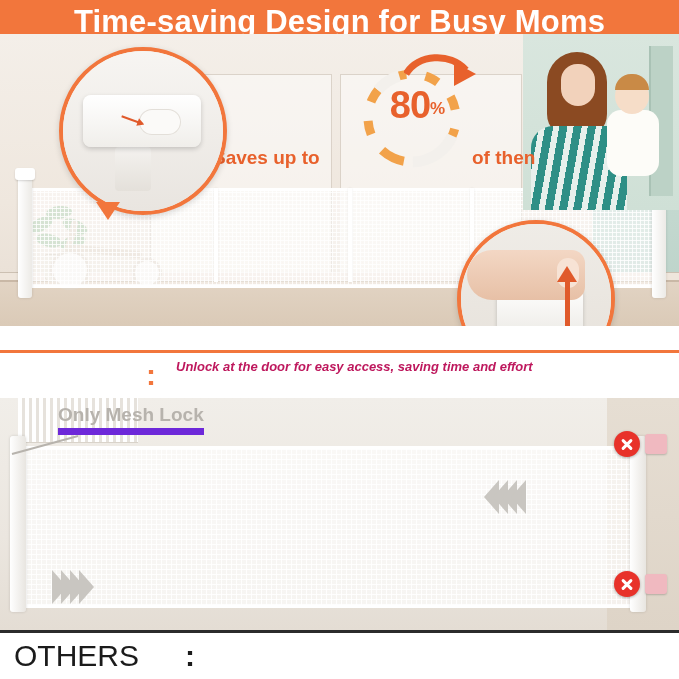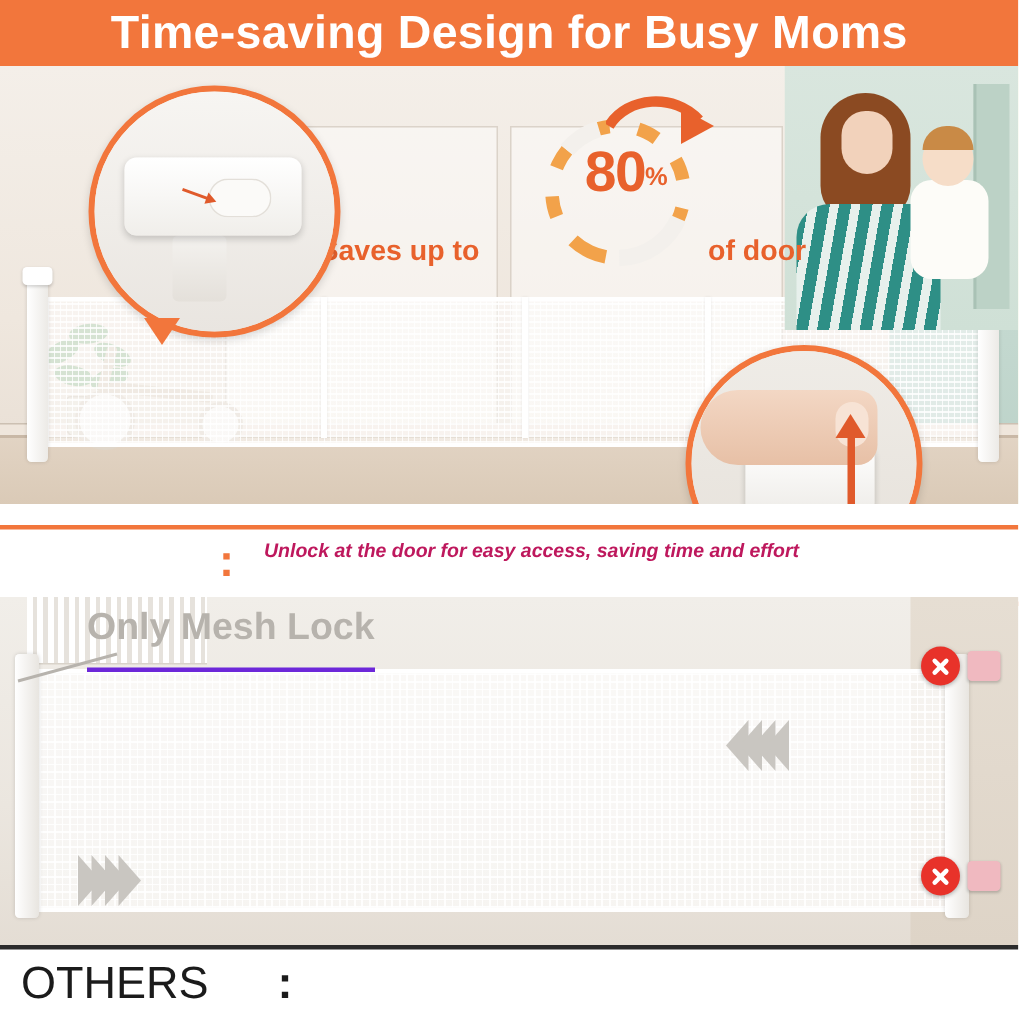--- a/index.html
+++ b/index.html
@@ -33,21 +33,21 @@
     color: #ffffff;
     font-size: 31px;
     font-weight: bold;
     letter-spacing: 0.2px;
     white-space: nowrap;
   }
 
   
   .top-panel {
     position: absolute;
-    left: 0; top: 44px;
+    left: 0; top: 34px;
     width: 679px;
     height: 292px;
     overflow: hidden;
     background: #fef9c3;
   }
   
   .room-wall {
     position: absolute; left: 0; top: 0;
     width: 679px; height: 306px;
     background: linear-gradient(180deg,#f4efe9 0%, #efe7de 55%, #e6dcd1 100%);
@@ -330,23 +330,23 @@
   .bp-post {
     position: absolute; top: -4px; width: 16px; height: 176px;
     background: linear-gradient(90deg,#ffffff,#e8e5e0);
     border-radius: 3px; box-shadow: 0 0 3px rgba(0,0,0,.15);
   }
   .bp-post.left { left: 0; }
   .bp-post.right { right: 10px; }
 
   .only-mesh-lock {
     position: absolute; left: 58px; top: 6px;
-    color: #b7b3ad; font-size: 25px; font-weight: bold;
-    border-bottom: 3px solid #6d28d9;
-    padding-bottom: 12px;
+    color: #b7b3ad; font-size: 19px; font-weight: bold;
+    border-bottom: 7px solid #6d28d9;
+    padding-bottom: 2px;
   }
 
   .chev-row { position: absolute; display: flex; }
   .chev {
     width: 0; height: 0;
     border-top: 17px solid transparent;
     border-bottom: 17px solid transparent;
     margin-right: -6px;
   }
   .chev-r { border-left: 15px solid #c9c6c1; }
@@ -453,21 +453,21 @@
       <svg style="position:absolute; left:52px; top:-6px; width:76px; height:52px;" viewBox="0 0 76 52">
         <path d="M2 22 C 14 2, 46 0, 62 18" fill="none" stroke="#e8612c" stroke-width="7"></path>
         <path d="M50 10 L72 22 L50 34 Z" fill="#e8612c"></path>
       </svg>
       <div class="arc-pct">
         <span>80</span><span class="sm">%</span>
       </div>
     </div>
 
     <div class="tagline-left">Saves up to</div>
-    <div class="tagline-right">of door</div>
+    <div class="tagline-right">of then</div>
 
     <div class="circle-callout cc1">
       <div class="cc1-inner"></div>
       <div class="lock-stem"></div>
       <div class="lock-body">
         <div class="lock-knob"></div>
         <div class="lock-arrow"></div>
       </div>
     </div>
     <div class="cc1-pointer"></div>

